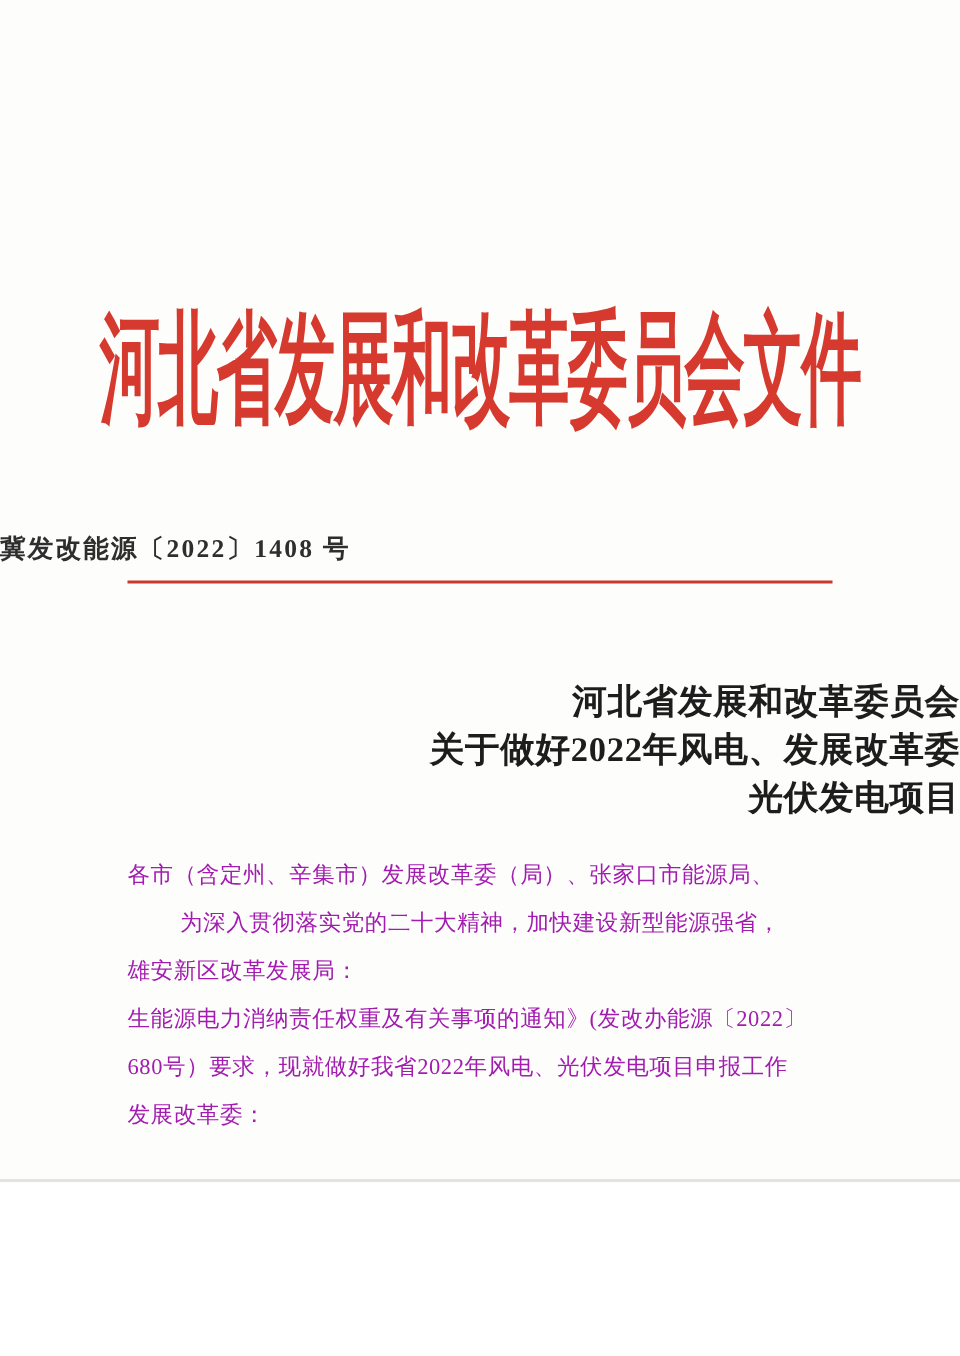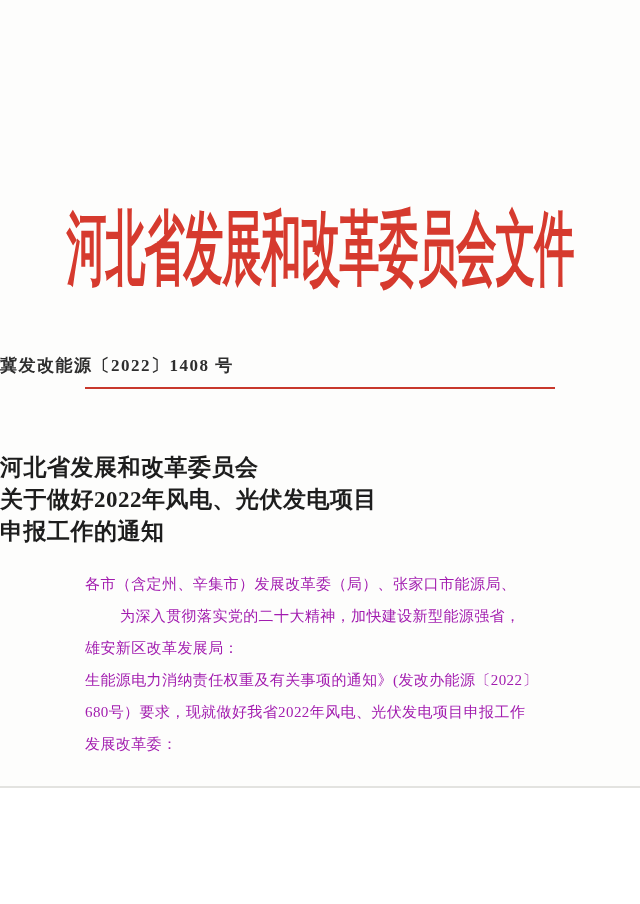--- a/index.html
+++ b/index.html
@@ -52,21 +52,21 @@
     left: 85px;
     width: 470px;
     height: 2px;
     background: #c8382c;
   }
   .doc-title {
     position: absolute;
     top: 452px;
     left: 0;
     width: 640px;
-    text-align: left;
+    text-align: right;
     font-weight: bold;
     font-size: 23px;
     line-height: 32px;
     color: #1d1d1d;
     letter-spacing: 0.5px;
   }
   .doc-body {
     position: absolute;
     top: 568px;
     left: 85px;
@@ -97,22 +97,22 @@
 <div class="page">
 
   <div class="red-header">河北省发展和改革委员会文件</div>
 
   <div class="doc-number">冀发改能源〔2022〕1408 号</div>
 
   <div class="red-divider"></div>
 
   <div class="doc-title">
     <div class="doc-title-line">河北省发展和改革委员会</div>
-    <div class="doc-title-line">关于做好2022年风电、光伏发电项目</div>
-    <div class="doc-title-line">申报工作的通知</div>
+    <div class="doc-title-line">关于做好2022年风电、发展改革委</div>
+    <div class="doc-title-line">光伏发电项目</div>
   </div>
 
   <div class="doc-body">
     <div class="body-line">各市（含定州、辛集市）发展改革委（局）、张家口市能源局、</div>
     <div class="body-line indent">为深入贯彻落实党的二十大精神，加快建设新型能源强省，</div>
     <div class="body-line">雄安新区改革发展局：</div>
     <div class="body-line">生能源电力消纳责任权重及有关事项的通知》(发改办能源〔2022〕</div>
     <div class="body-line">680号）要求，现就做好我省2022年风电、光伏发电项目申报工作</div>
     <div class="body-line">发展改革委：</div>
   </div>

